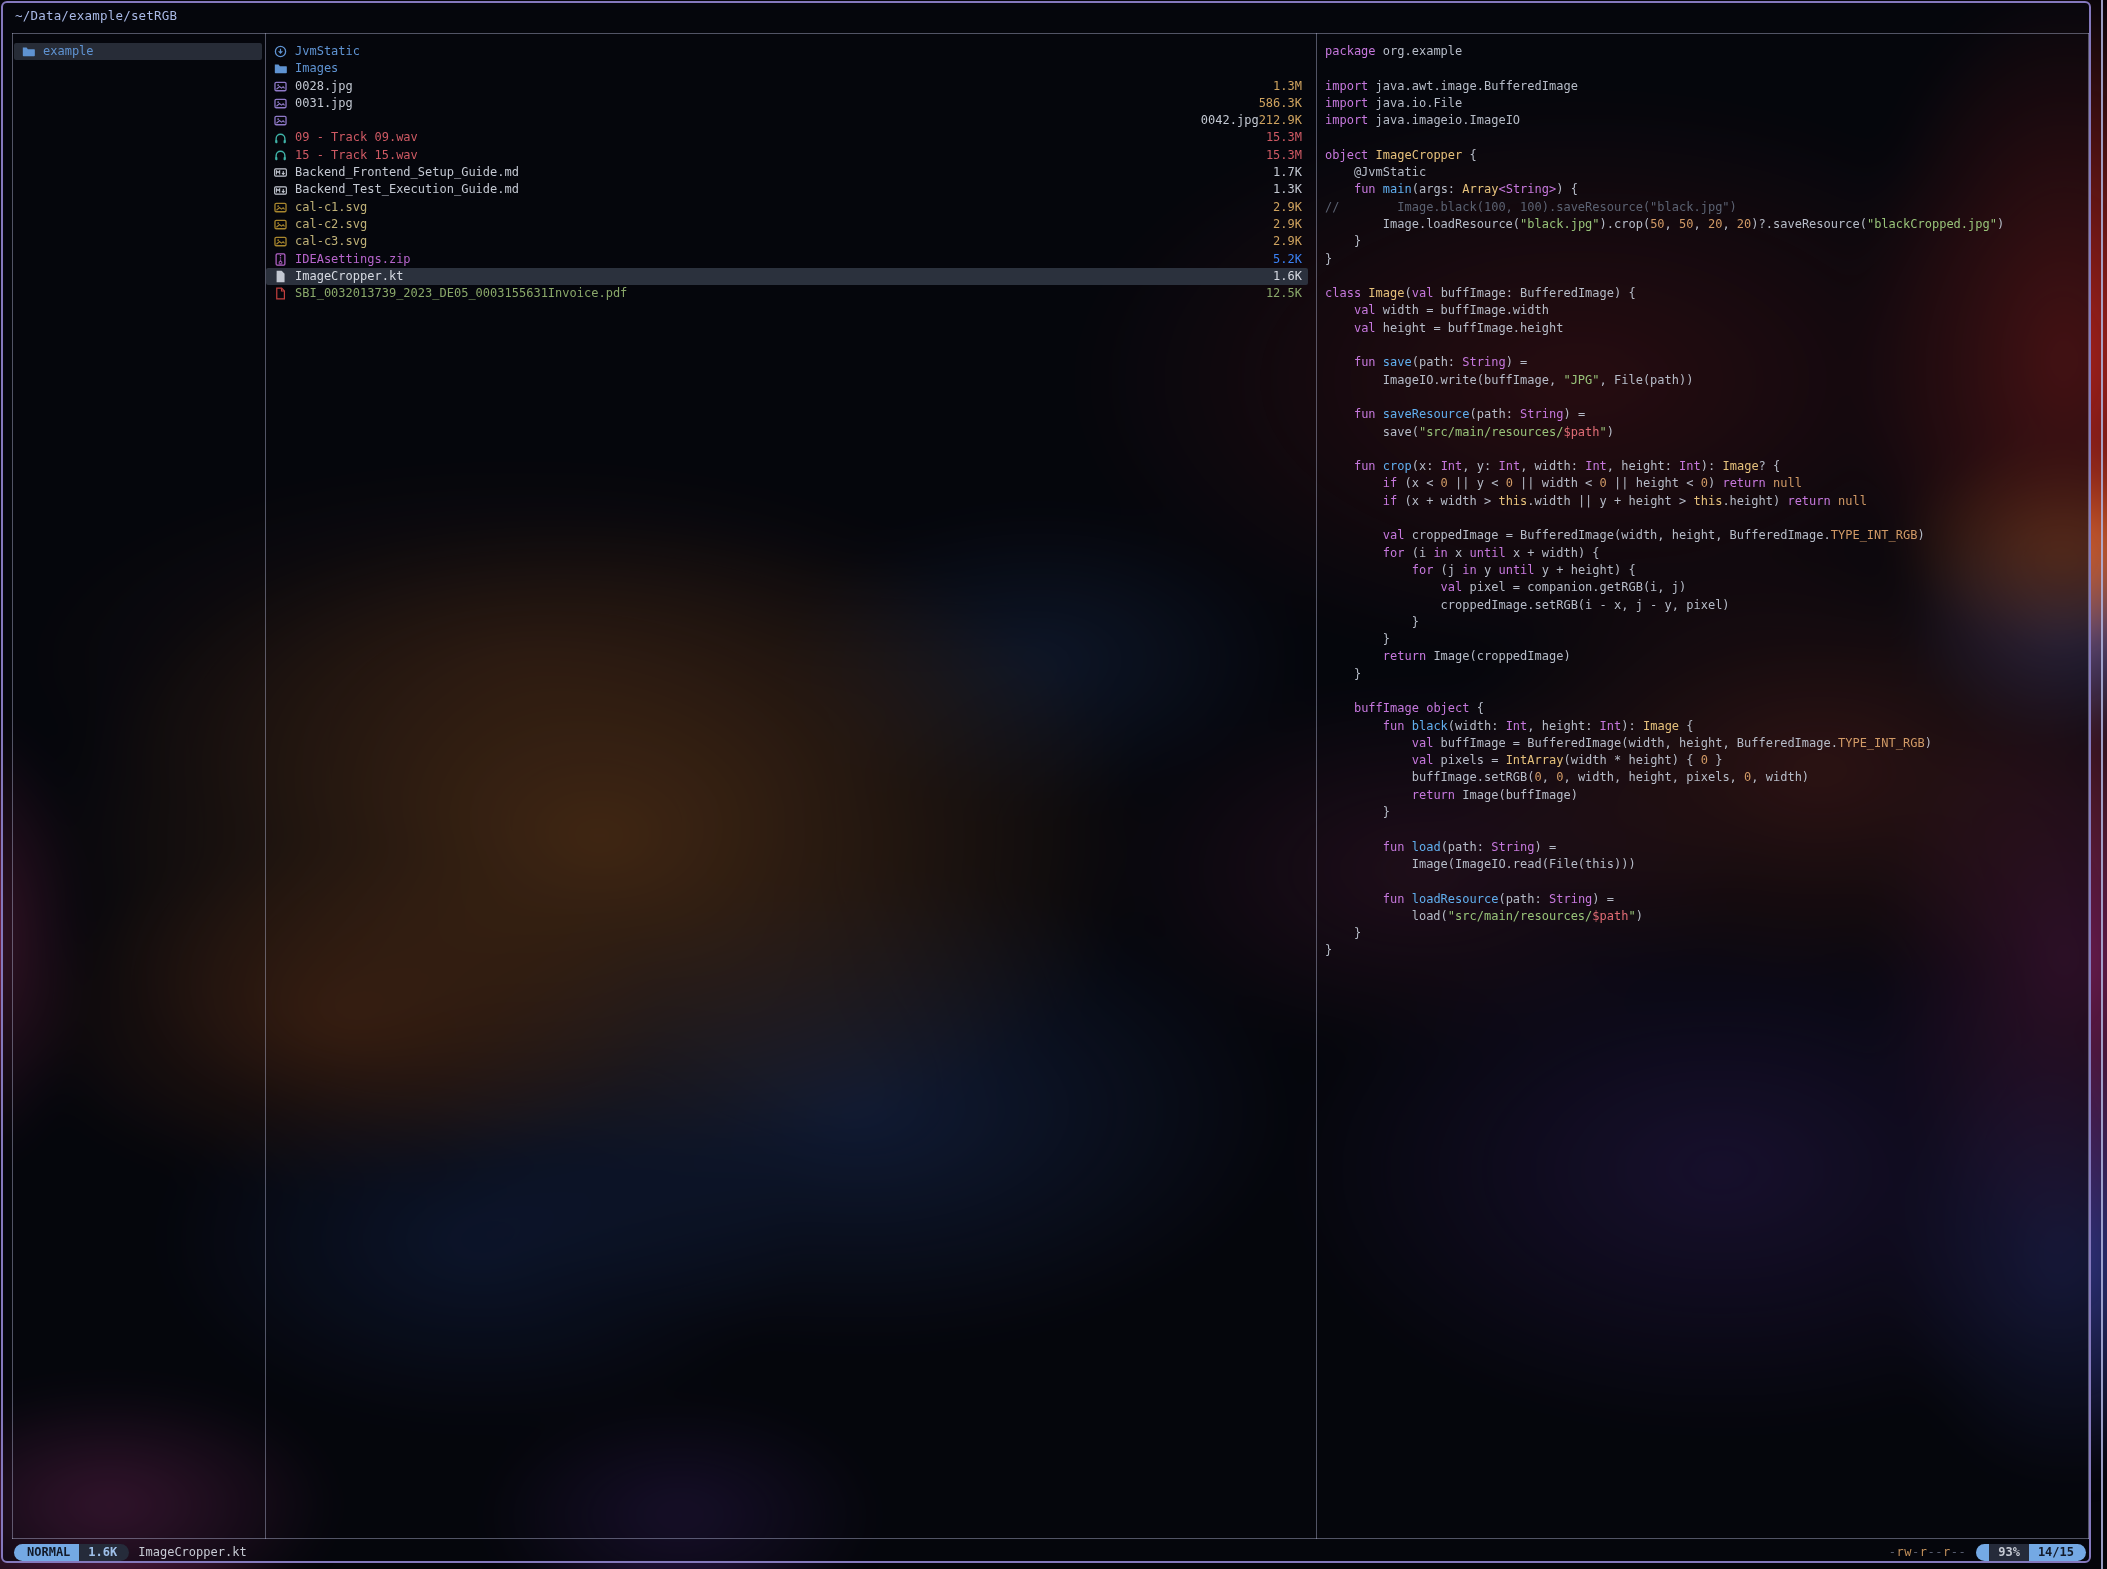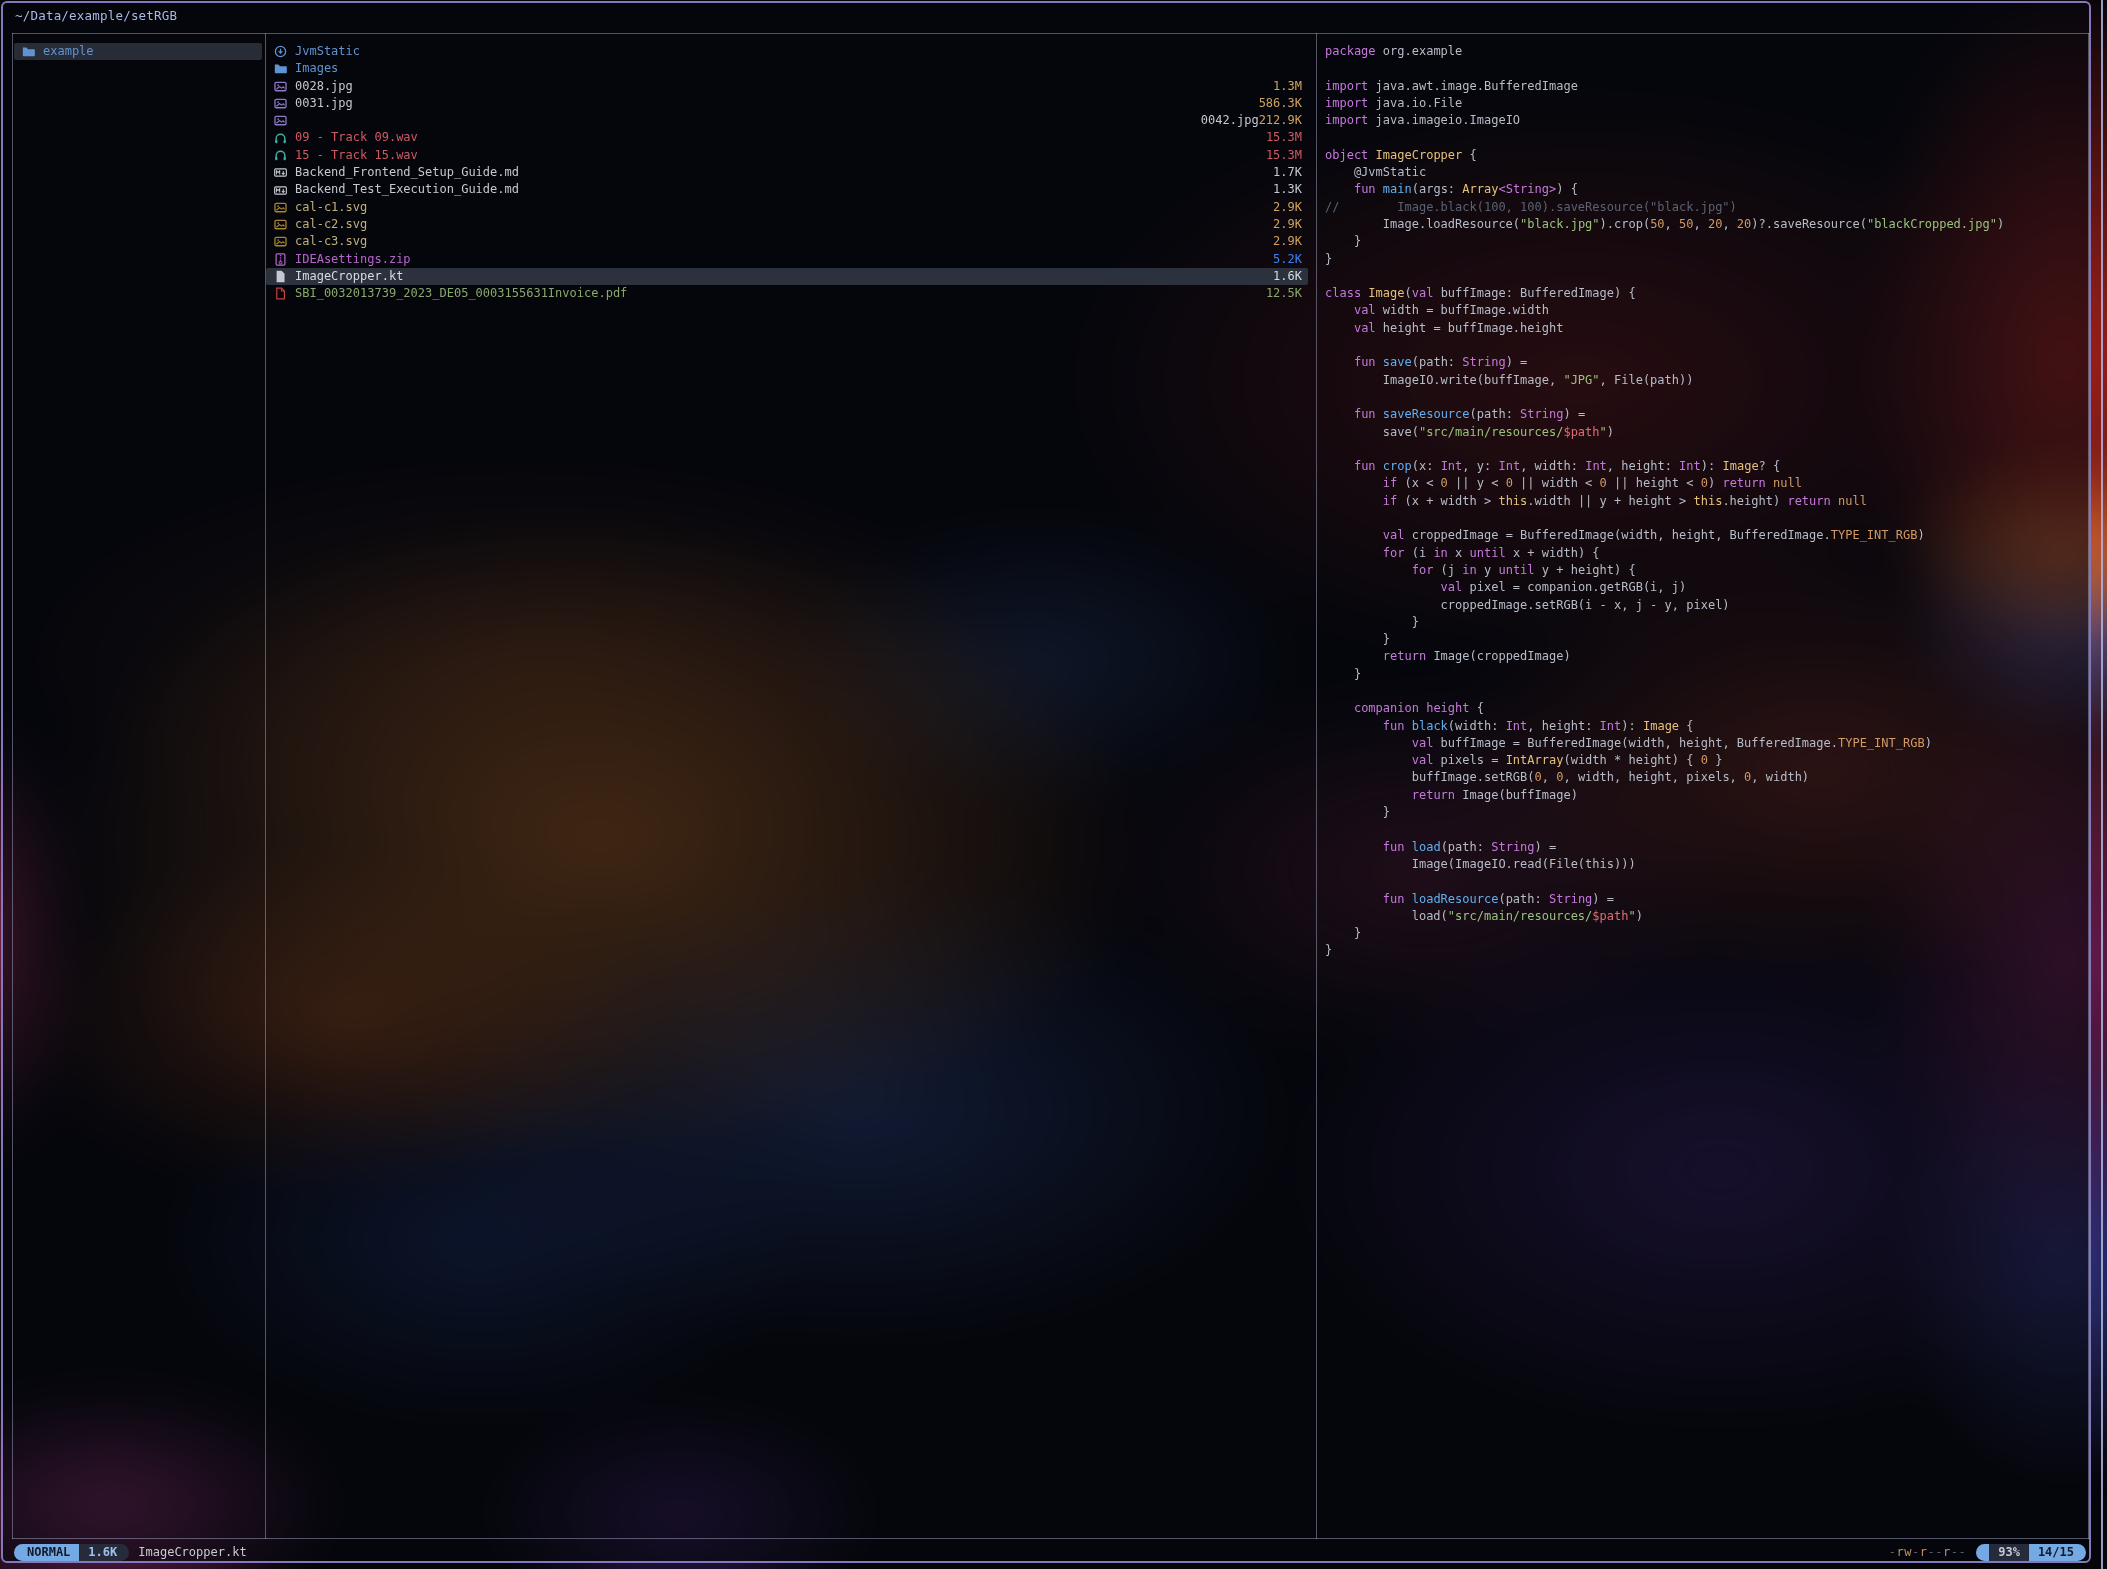--- a/index.html
+++ b/index.html
@@ -208,21 +208,21 @@
     <div class="code-line"><span style="color: rgb(182, 188, 200);">        </span><span style="color: rgb(198, 120, 221);">val</span><span style="color: rgb(182, 188, 200);"> croppedImage = BufferedImage(width, height, BufferedImage.</span><span style="color: rgb(209, 154, 102);">TYPE_INT_RGB</span><span style="color: rgb(182, 188, 200);">)</span></div>
     <div class="code-line"><span style="color: rgb(182, 188, 200);">        </span><span style="color: rgb(198, 120, 221);">for</span><span style="color: rgb(182, 188, 200);"> (i </span><span style="color: rgb(198, 120, 221);">in</span><span style="color: rgb(182, 188, 200);"> x </span><span style="color: rgb(198, 120, 221);">until</span><span style="color: rgb(182, 188, 200);"> x + width) {</span></div>
     <div class="code-line"><span style="color: rgb(182, 188, 200);">            </span><span style="color: rgb(198, 120, 221);">for</span><span style="color: rgb(182, 188, 200);"> (j </span><span style="color: rgb(198, 120, 221);">in</span><span style="color: rgb(182, 188, 200);"> y </span><span style="color: rgb(198, 120, 221);">until</span><span style="color: rgb(182, 188, 200);"> y + height) {</span></div>
     <div class="code-line"><span style="color: rgb(182, 188, 200);">                </span><span style="color: rgb(198, 120, 221);">val</span><span style="color: rgb(182, 188, 200);"> pixel = companion.getRGB(i, j)</span></div>
     <div class="code-line"><span style="color: rgb(182, 188, 200);">                croppedImage.setRGB(i - x, j - y, pixel)</span></div>
     <div class="code-line"><span style="color: rgb(182, 188, 200);">            }</span></div>
     <div class="code-line"><span style="color: rgb(182, 188, 200);">        }</span></div>
     <div class="code-line"><span style="color: rgb(182, 188, 200);">        </span><span style="color: rgb(198, 120, 221);">return</span><span style="color: rgb(182, 188, 200);"> Image(croppedImage)</span></div>
     <div class="code-line"><span style="color: rgb(182, 188, 200);">    }</span></div>
     <div class="code-line">&nbsp;</div>
-    <div class="code-line"><span style="color: rgb(182, 188, 200);">    </span><span style="color: rgb(198, 120, 221);">companion height</span><span style="color: rgb(182, 188, 200);"> {</span></div>
+    <div class="code-line"><span style="color: rgb(182, 188, 200);">    </span><span style="color: rgb(198, 120, 221);">buffImage object</span><span style="color: rgb(182, 188, 200);"> {</span></div>
     <div class="code-line"><span style="color: rgb(182, 188, 200);">        </span><span style="color: rgb(198, 120, 221);">fun</span><span style="color: rgb(182, 188, 200);"> </span><span style="color: rgb(97, 175, 239);">black</span><span style="color: rgb(182, 188, 200);">(width: </span><span style="color: rgb(198, 120, 221);">Int</span><span style="color: rgb(182, 188, 200);">, height: </span><span style="color: rgb(198, 120, 221);">Int</span><span style="color: rgb(182, 188, 200);">): </span><span style="color: rgb(229, 192, 123);">Image</span><span style="color: rgb(182, 188, 200);"> {</span></div>
     <div class="code-line"><span style="color: rgb(182, 188, 200);">            </span><span style="color: rgb(198, 120, 221);">val</span><span style="color: rgb(182, 188, 200);"> buffImage = BufferedImage(width, height, BufferedImage.</span><span style="color: rgb(209, 154, 102);">TYPE_INT_RGB</span><span style="color: rgb(182, 188, 200);">)</span></div>
     <div class="code-line"><span style="color: rgb(182, 188, 200);">            </span><span style="color: rgb(198, 120, 221);">val</span><span style="color: rgb(182, 188, 200);"> pixels = </span><span style="color: rgb(229, 192, 123);">IntArray</span><span style="color: rgb(182, 188, 200);">(width * height) { </span><span style="color: rgb(209, 154, 102);">0</span><span style="color: rgb(182, 188, 200);"> }</span></div>
     <div class="code-line"><span style="color: rgb(182, 188, 200);">            buffImage.setRGB(</span><span style="color: rgb(209, 154, 102);">0</span><span style="color: rgb(182, 188, 200);">, </span><span style="color: rgb(209, 154, 102);">0</span><span style="color: rgb(182, 188, 200);">, width, height, pixels, </span><span style="color: rgb(209, 154, 102);">0</span><span style="color: rgb(182, 188, 200);">, width)</span></div>
     <div class="code-line"><span style="color: rgb(182, 188, 200);">            </span><span style="color: rgb(198, 120, 221);">return</span><span style="color: rgb(182, 188, 200);"> Image(buffImage)</span></div>
     <div class="code-line"><span style="color: rgb(182, 188, 200);">        }</span></div>
     <div class="code-line">&nbsp;</div>
     <div class="code-line"><span style="color: rgb(182, 188, 200);">        </span><span style="color: rgb(198, 120, 221);">fun</span><span style="color: rgb(182, 188, 200);"> </span><span style="color: rgb(97, 175, 239);">load</span><span style="color: rgb(182, 188, 200);">(path: </span><span style="color: rgb(198, 120, 221);">String</span><span style="color: rgb(182, 188, 200);">) =</span></div>
     <div class="code-line"><span style="color: rgb(182, 188, 200);">            Image(ImageIO.read(File(this)))</span></div>
     <div class="code-line">&nbsp;</div>

